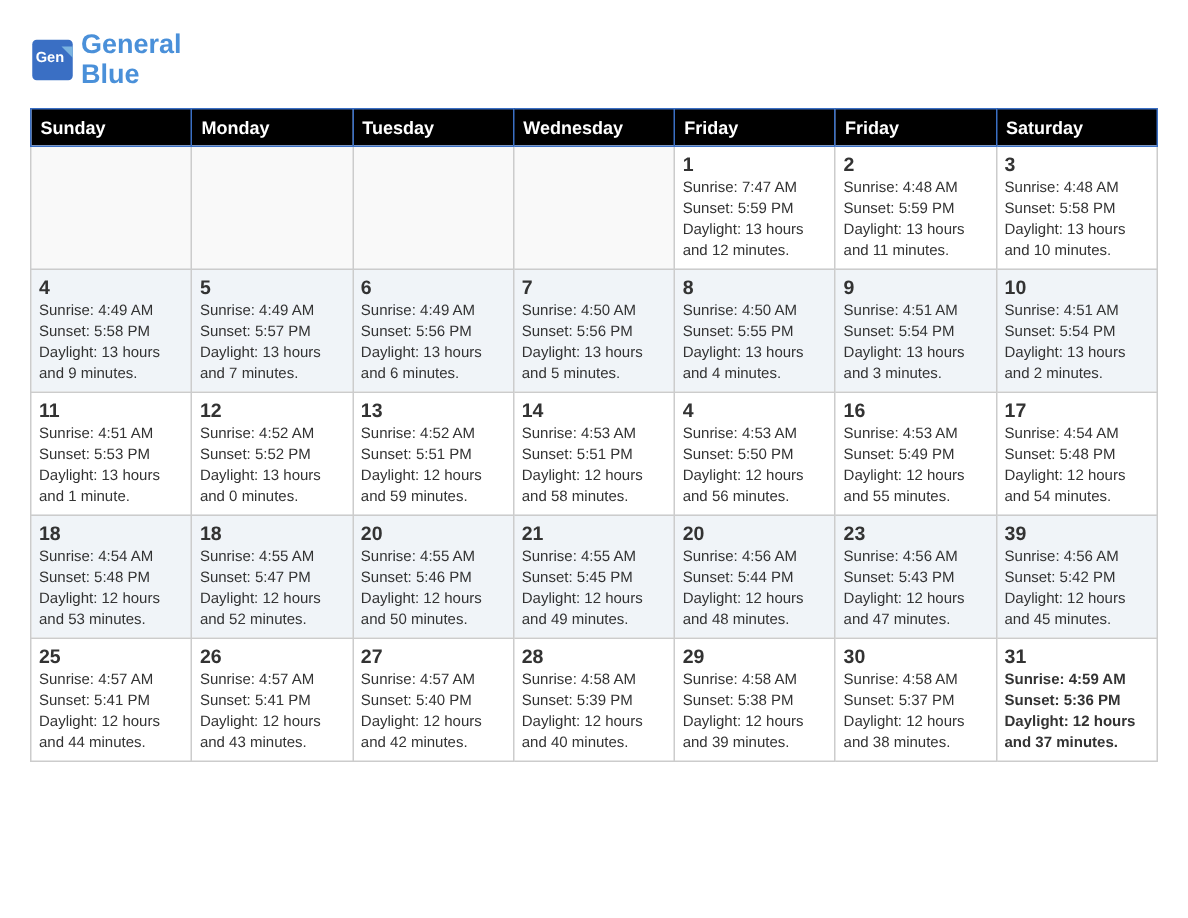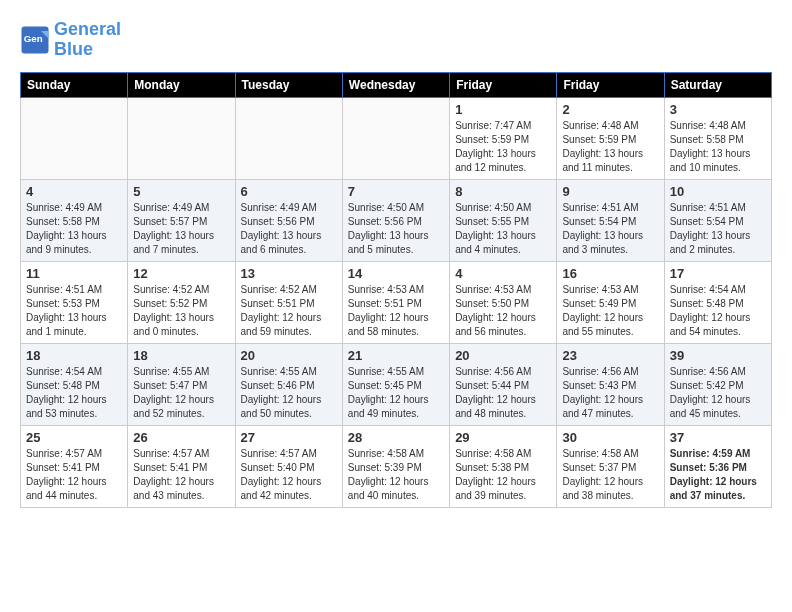--- a/index.html
+++ b/index.html
@@ -335,21 +335,21 @@
 and 39 minutes.</div>
         </td>
         <td>
           <span class="day-number">30</span>
           <div class="day-info" style="white-space: pre-line;">Sunrise: 4:58 AM
 Sunset: 5:37 PM
 Daylight: 12 hours
 and 38 minutes.</div>
         </td>
         <td>
-          <span class="day-number">37</span>
+          <span class="day-number">31</span>
           <div class="day-info" style="white-space: pre-line; font-weight: bold;">Sunrise: 4:59 AM
 Sunset: 5:36 PM
 Daylight: 12 hours
 and 37 minutes.</div>
         </td>
       </tr>
     </tbody>
 </table>
 
 </body></html>

